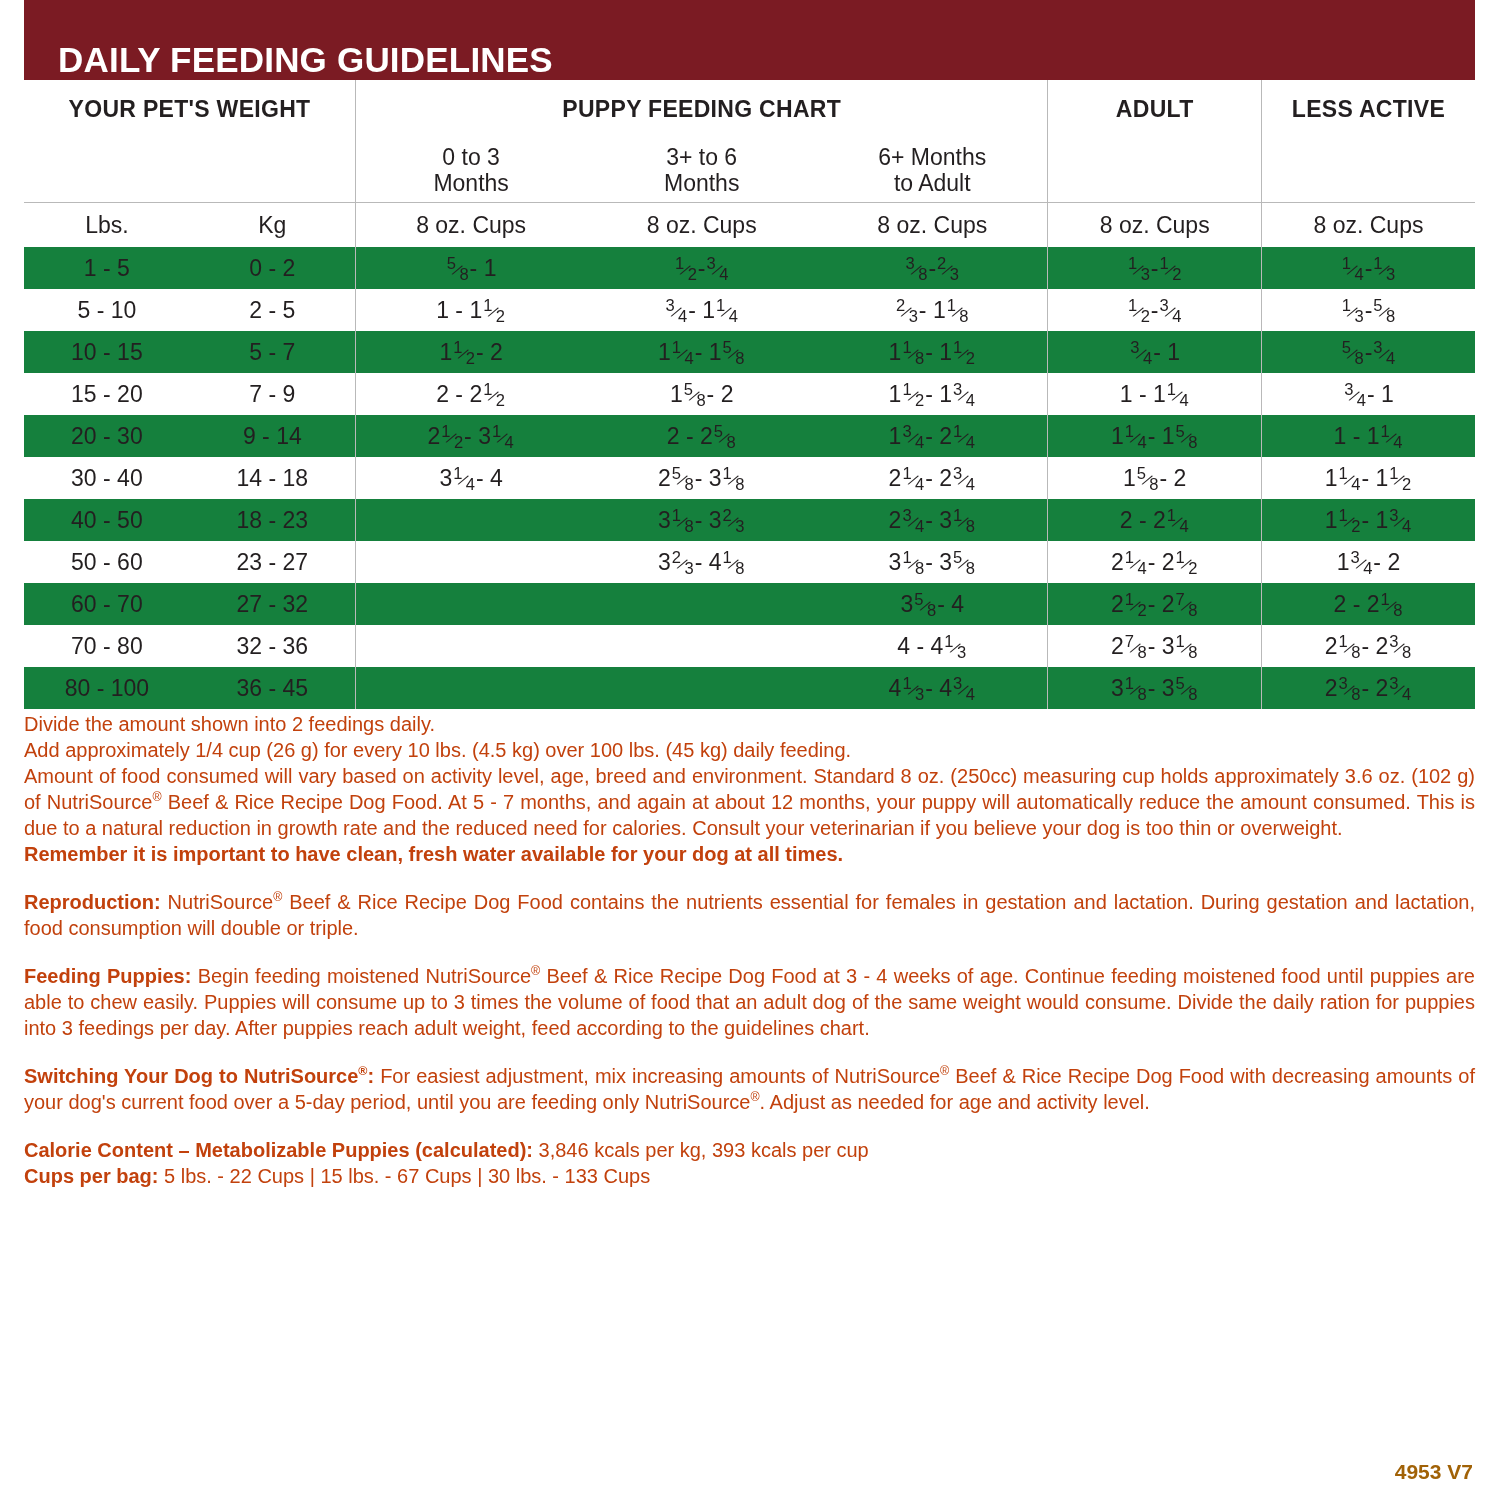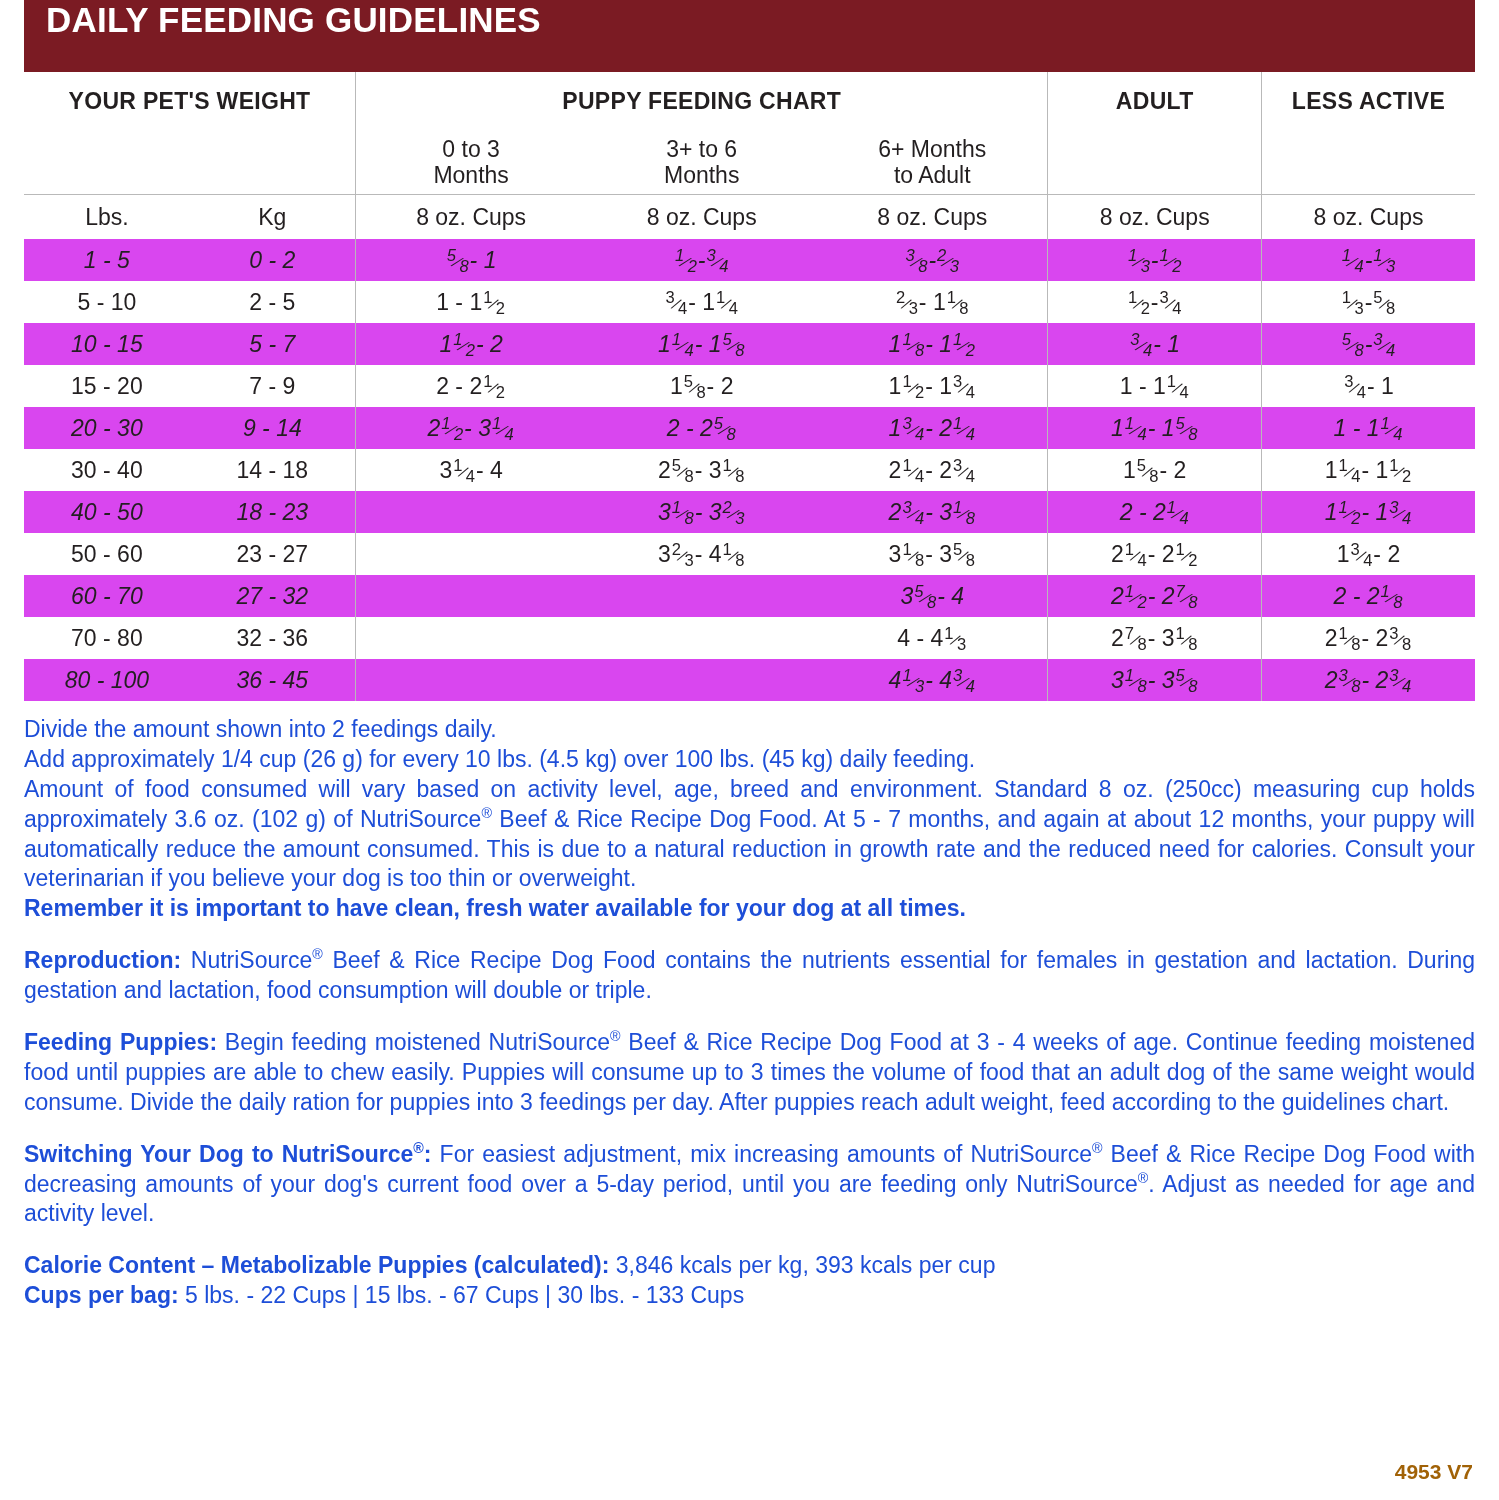--- a/index.html
+++ b/index.html
@@ -19,24 +19,24 @@
     width: 1499px;
     height: 1500px;
     position: relative;
     box-sizing: border-box;
     padding: 0 24px;
   }
   
   .title-bar {
     background: #7b1b23;
     color: #ffffff;
-    height: 72px;
+    height: 80px;
     display: flex;
-    align-items: flex-start;
-    padding-left: 22px;
+    align-items: flex-end;
+    padding-left: 34px;
     box-sizing: border-box;
     margin: 0 0 0 0;
   }
   .title-bar .title {
     font-size: 35px;
     font-weight: bold;
     letter-spacing: 0.2px;
   }
   
   table.feeding {
@@ -66,22 +66,21 @@
   }
   .hdr-units td {
     height: 44px;
     font-weight: normal;
     margin-top: 46px;
   }
   tbody tr {
     height: 42px;
   }
   tbody tr.alt {
-    background: #d946ef;
-    font-style: italic;
+    background: #15803d;
   }
   
   .vsep-left {
     border-left: 1px solid #b9b9b9;
   }
   .hdr-underline {
     border-bottom: 1px solid #b9b9b9;
   }
   
   .frac {
@@ -100,24 +99,24 @@
     display: inline-block;
     transform: rotate(18deg);
     padding: 0 0.02em;
   }
   .frac .d {
     position: relative;
     top: 0.30em;
   }
   
   .notes {
-    margin-top: 14px;
-    font-size: 23px;
+    margin-top: 2px;
+    font-size: 20px;
     line-height: 1.30;
-    color: #1d4ed8;
+    color: #c2410c;
   }
   .notes p {
     margin: 0;
   }
   .just {
     text-align: justify;
   }
   .spacer {
     height: 22px;
   }

